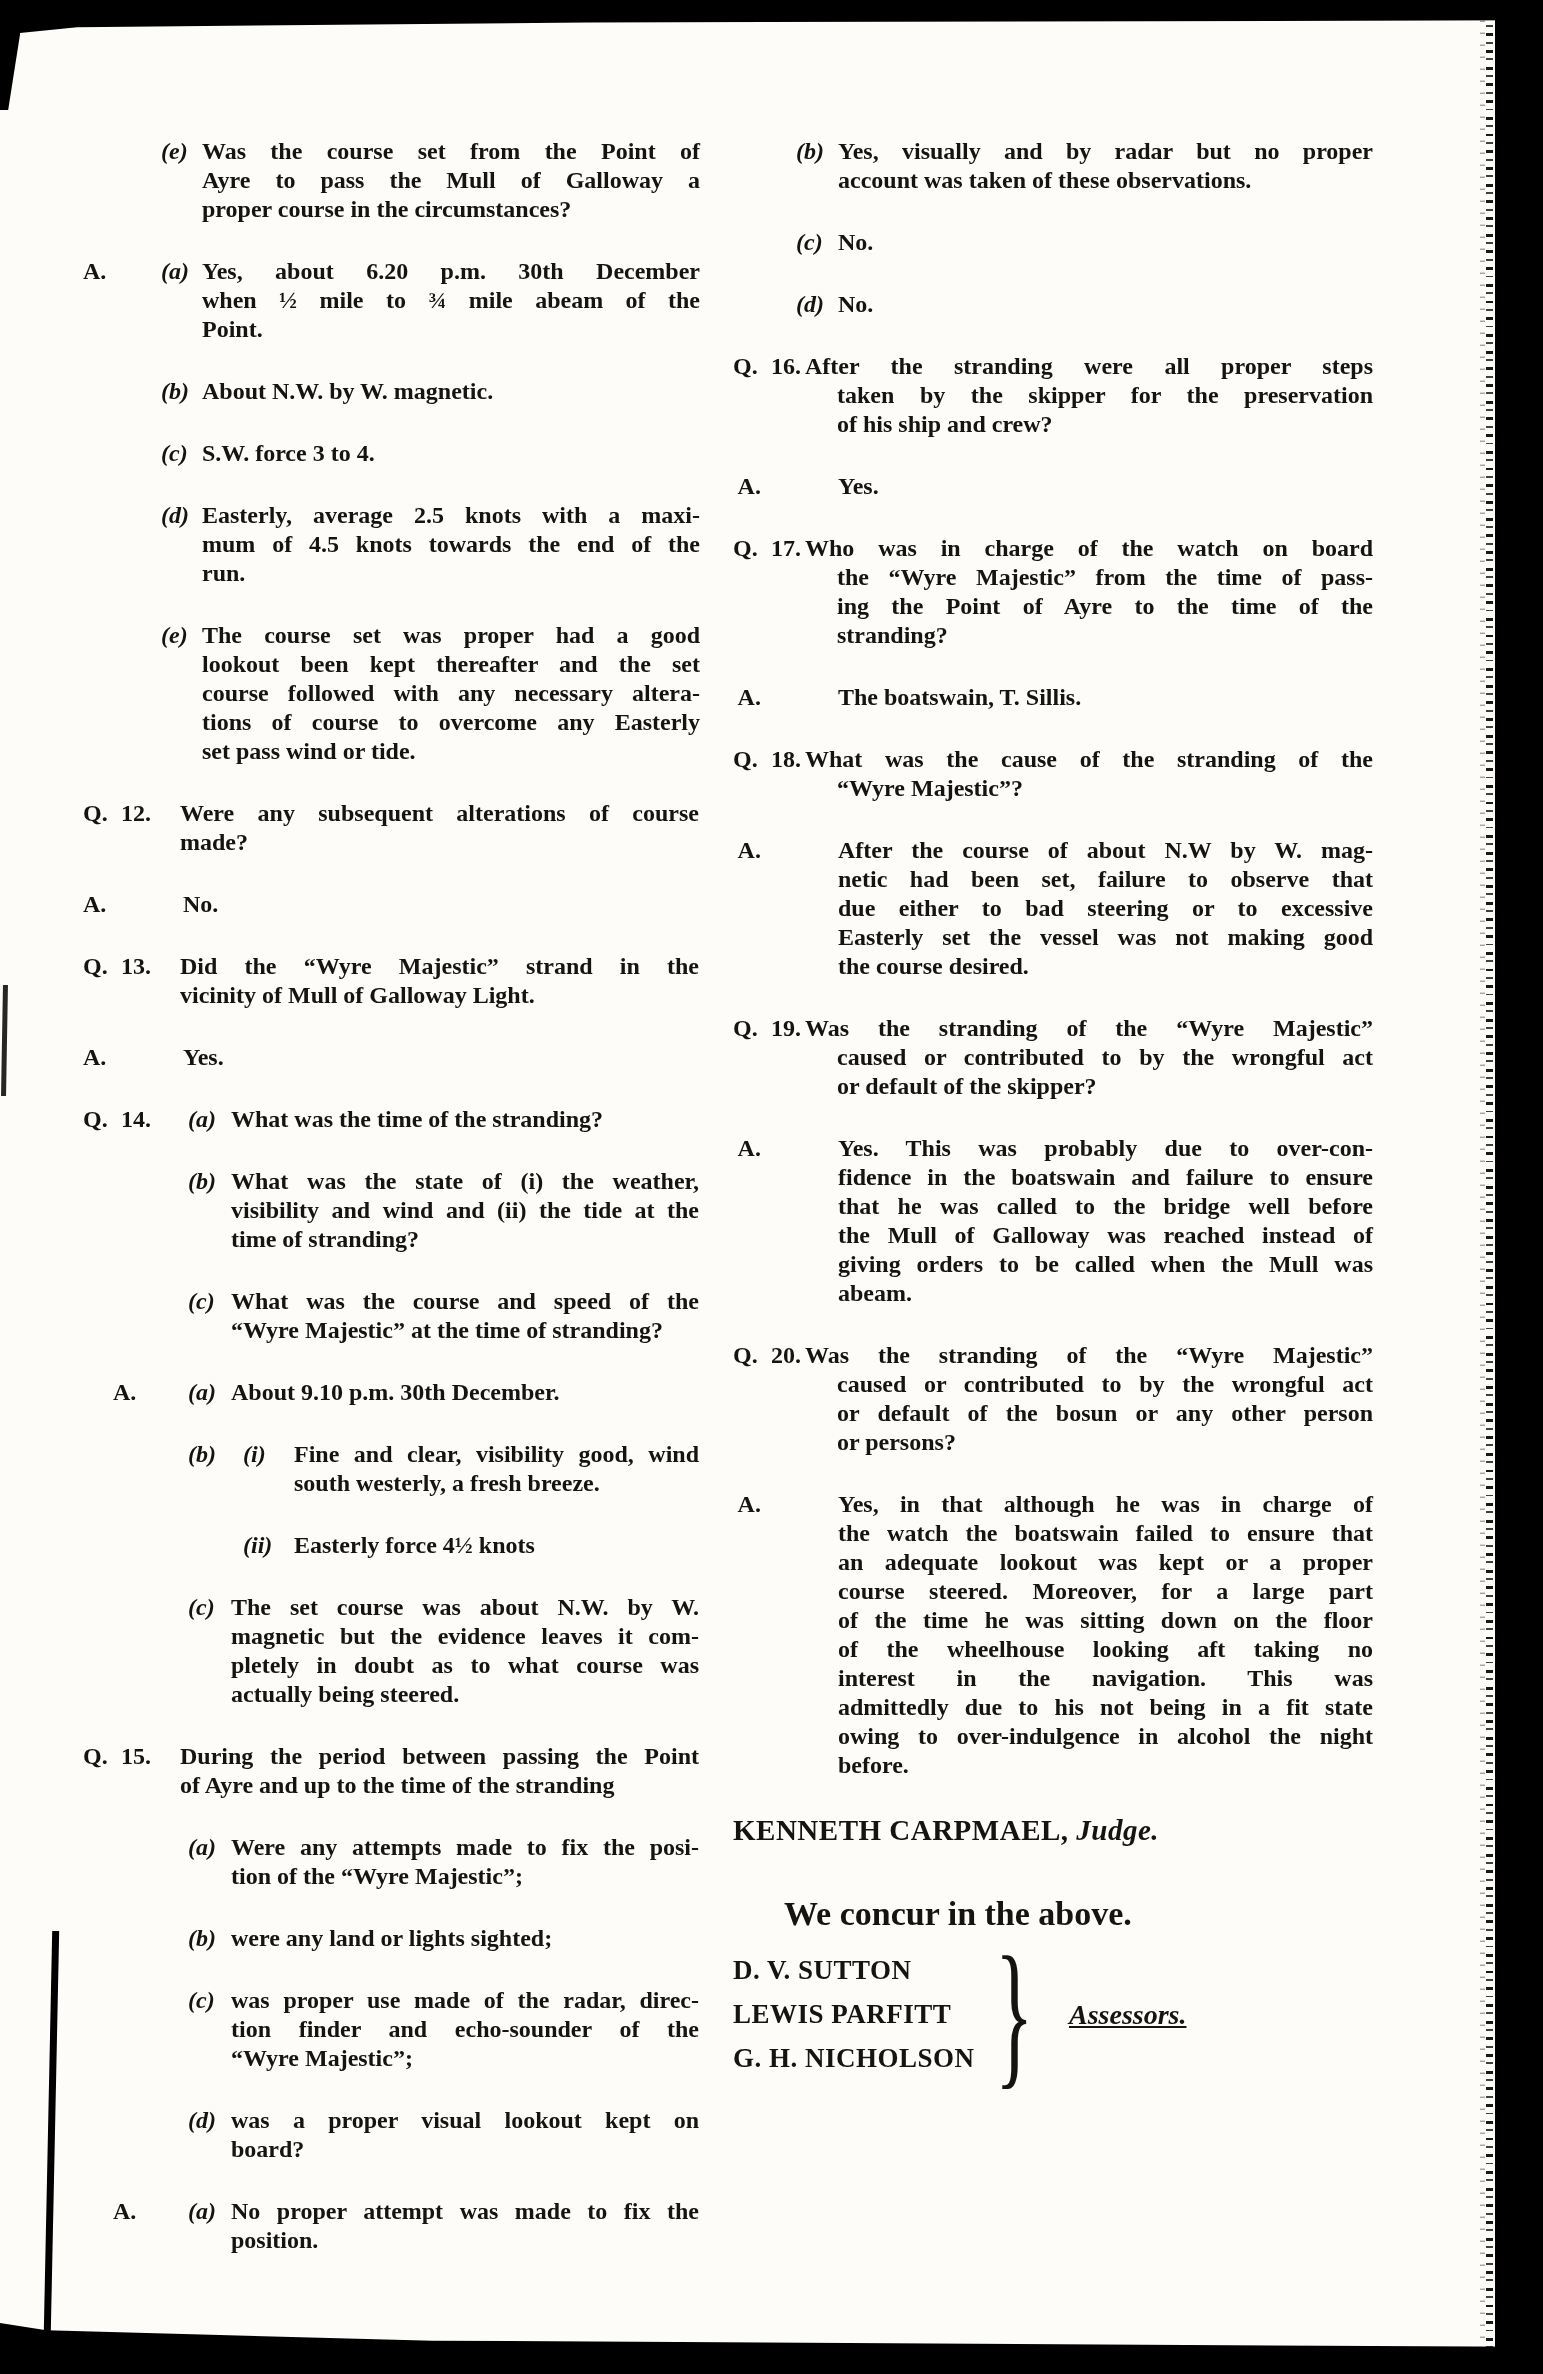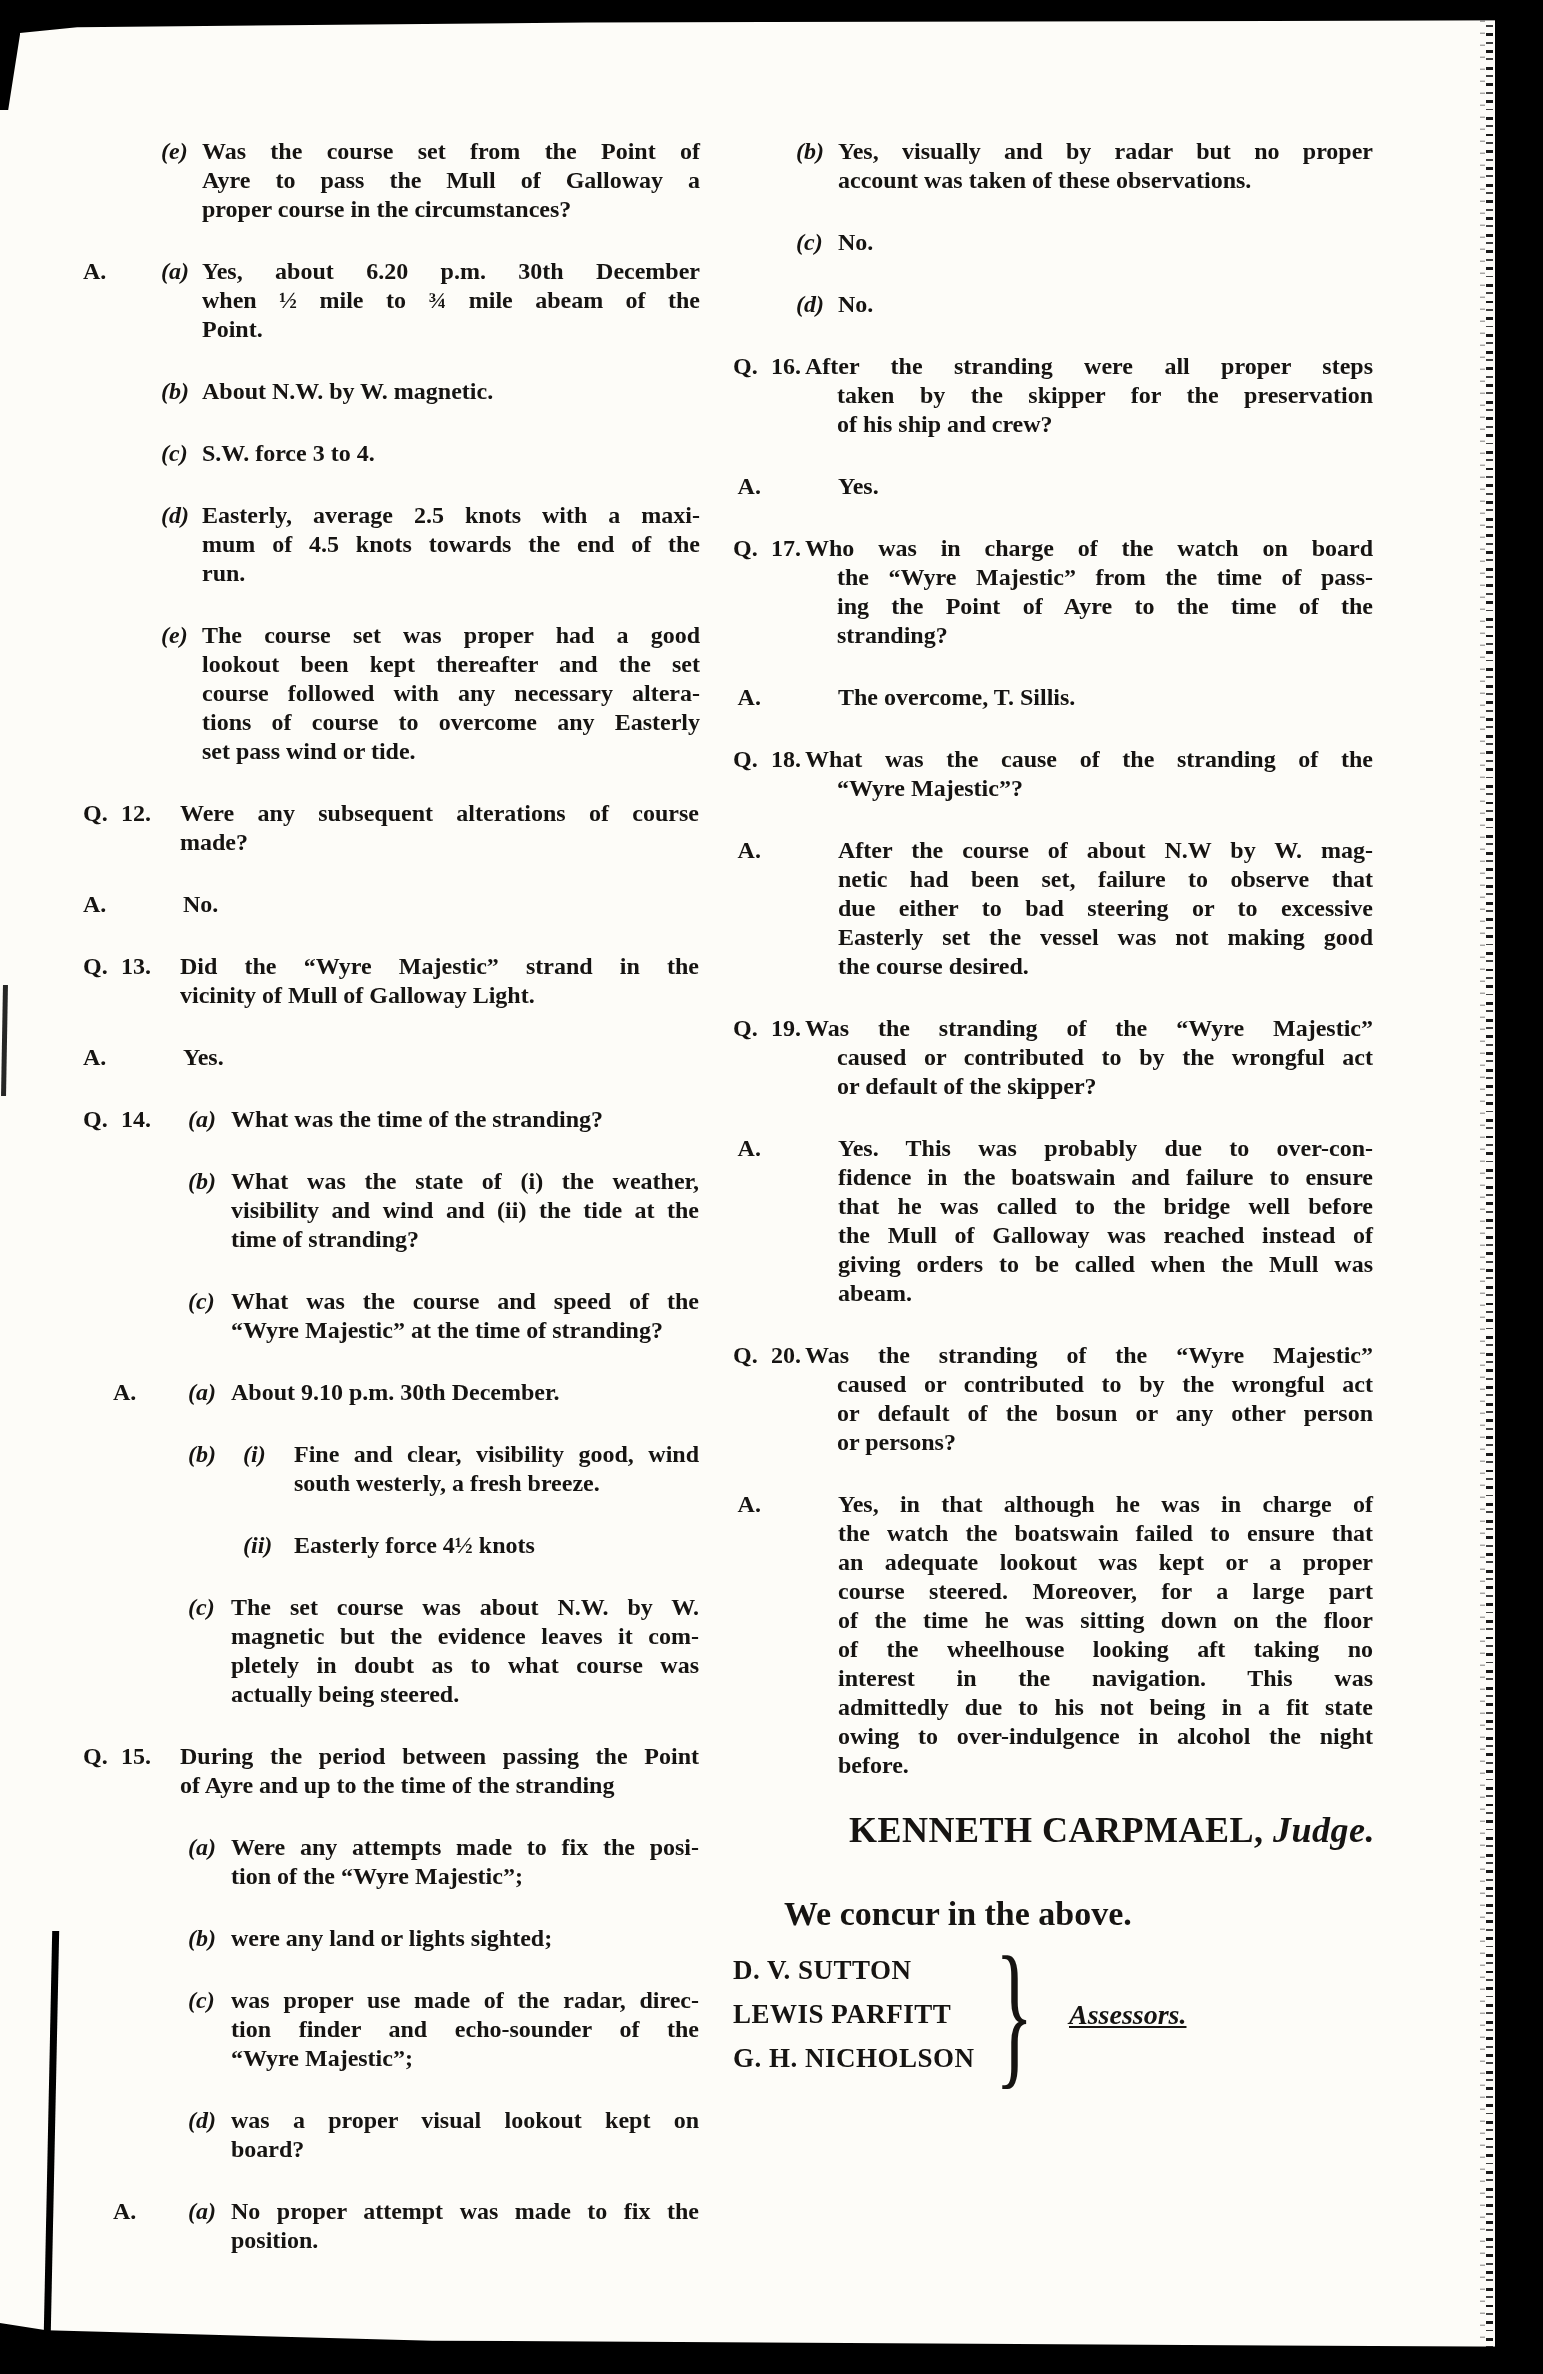--- a/index.html
+++ b/index.html
@@ -49,21 +49,21 @@
   .ss .mk{left:105px} .ss .inner{left:160px} .ss .tx{margin-left:211px;width:405px}
   .q .tx{margin-left:97px;width:519px}
   .a .tx{margin-left:100px;width:468px}
 
   
   .rq .tx{margin-left:104px;width:536px}
   .ra .lab{left:4.6px} .ra .tx{margin-left:105px;width:535px}
   .rs .mk{left:63px} .rs .tx{margin-left:105px;width:535px}
 
   
-  .sig-judge{margin-top:36px;text-align:right;font-size:36px;letter-spacing:0.5px;}
+  .sig-judge{margin-top:36px;text-align:left;font-size:29px;letter-spacing:0.5px;}
   .sig-judge .jt{font-style:italic;}
   .concur{margin-top:54px;margin-left:51px;font-size:34px;}
   .assessors{position:relative;margin-top:20.4px;height:158px;font-size:27px;}
   .assessors .aname{line-height:44px;letter-spacing:0.5px;white-space:nowrap;}
   .brace{position:absolute;left:262px;top:-13px;font-size:160px;line-height:156px;font-weight:400;
     transform:scaleX(.5);transform-origin:left center;}
   .alabel{position:absolute;left:336px;top:52px;font-style:italic;font-size:28px;text-decoration:underline;}
 </style>
 </head>
 <body>
@@ -285,21 +285,21 @@
           <div class="tx">
             <div class="ln j hang">Who was in charge of the watch on board</div>
             <div class="ln j">the “Wyre Majestic” from the time of pass-</div>
             <div class="ln j">ing the Point of Ayre to the time of the</div>
             <div class="ln">stranding?</div>
           </div>
         </div>
         <div class="blk ra">
           <span class="lab">A.</span>
           <div class="tx">
-            <div class="ln">The overcome, T. Sillis.</div>
+            <div class="ln">The boatswain, T. Sillis.</div>
           </div>
         </div>
         <div class="blk rq">
           <span class="lab">Q. 18.</span>
           <div class="tx">
             <div class="ln j hang">What was the cause of the stranding of the</div>
             <div class="ln">“Wyre Majestic”?</div>
           </div>
         </div>
         <div class="blk ra">

